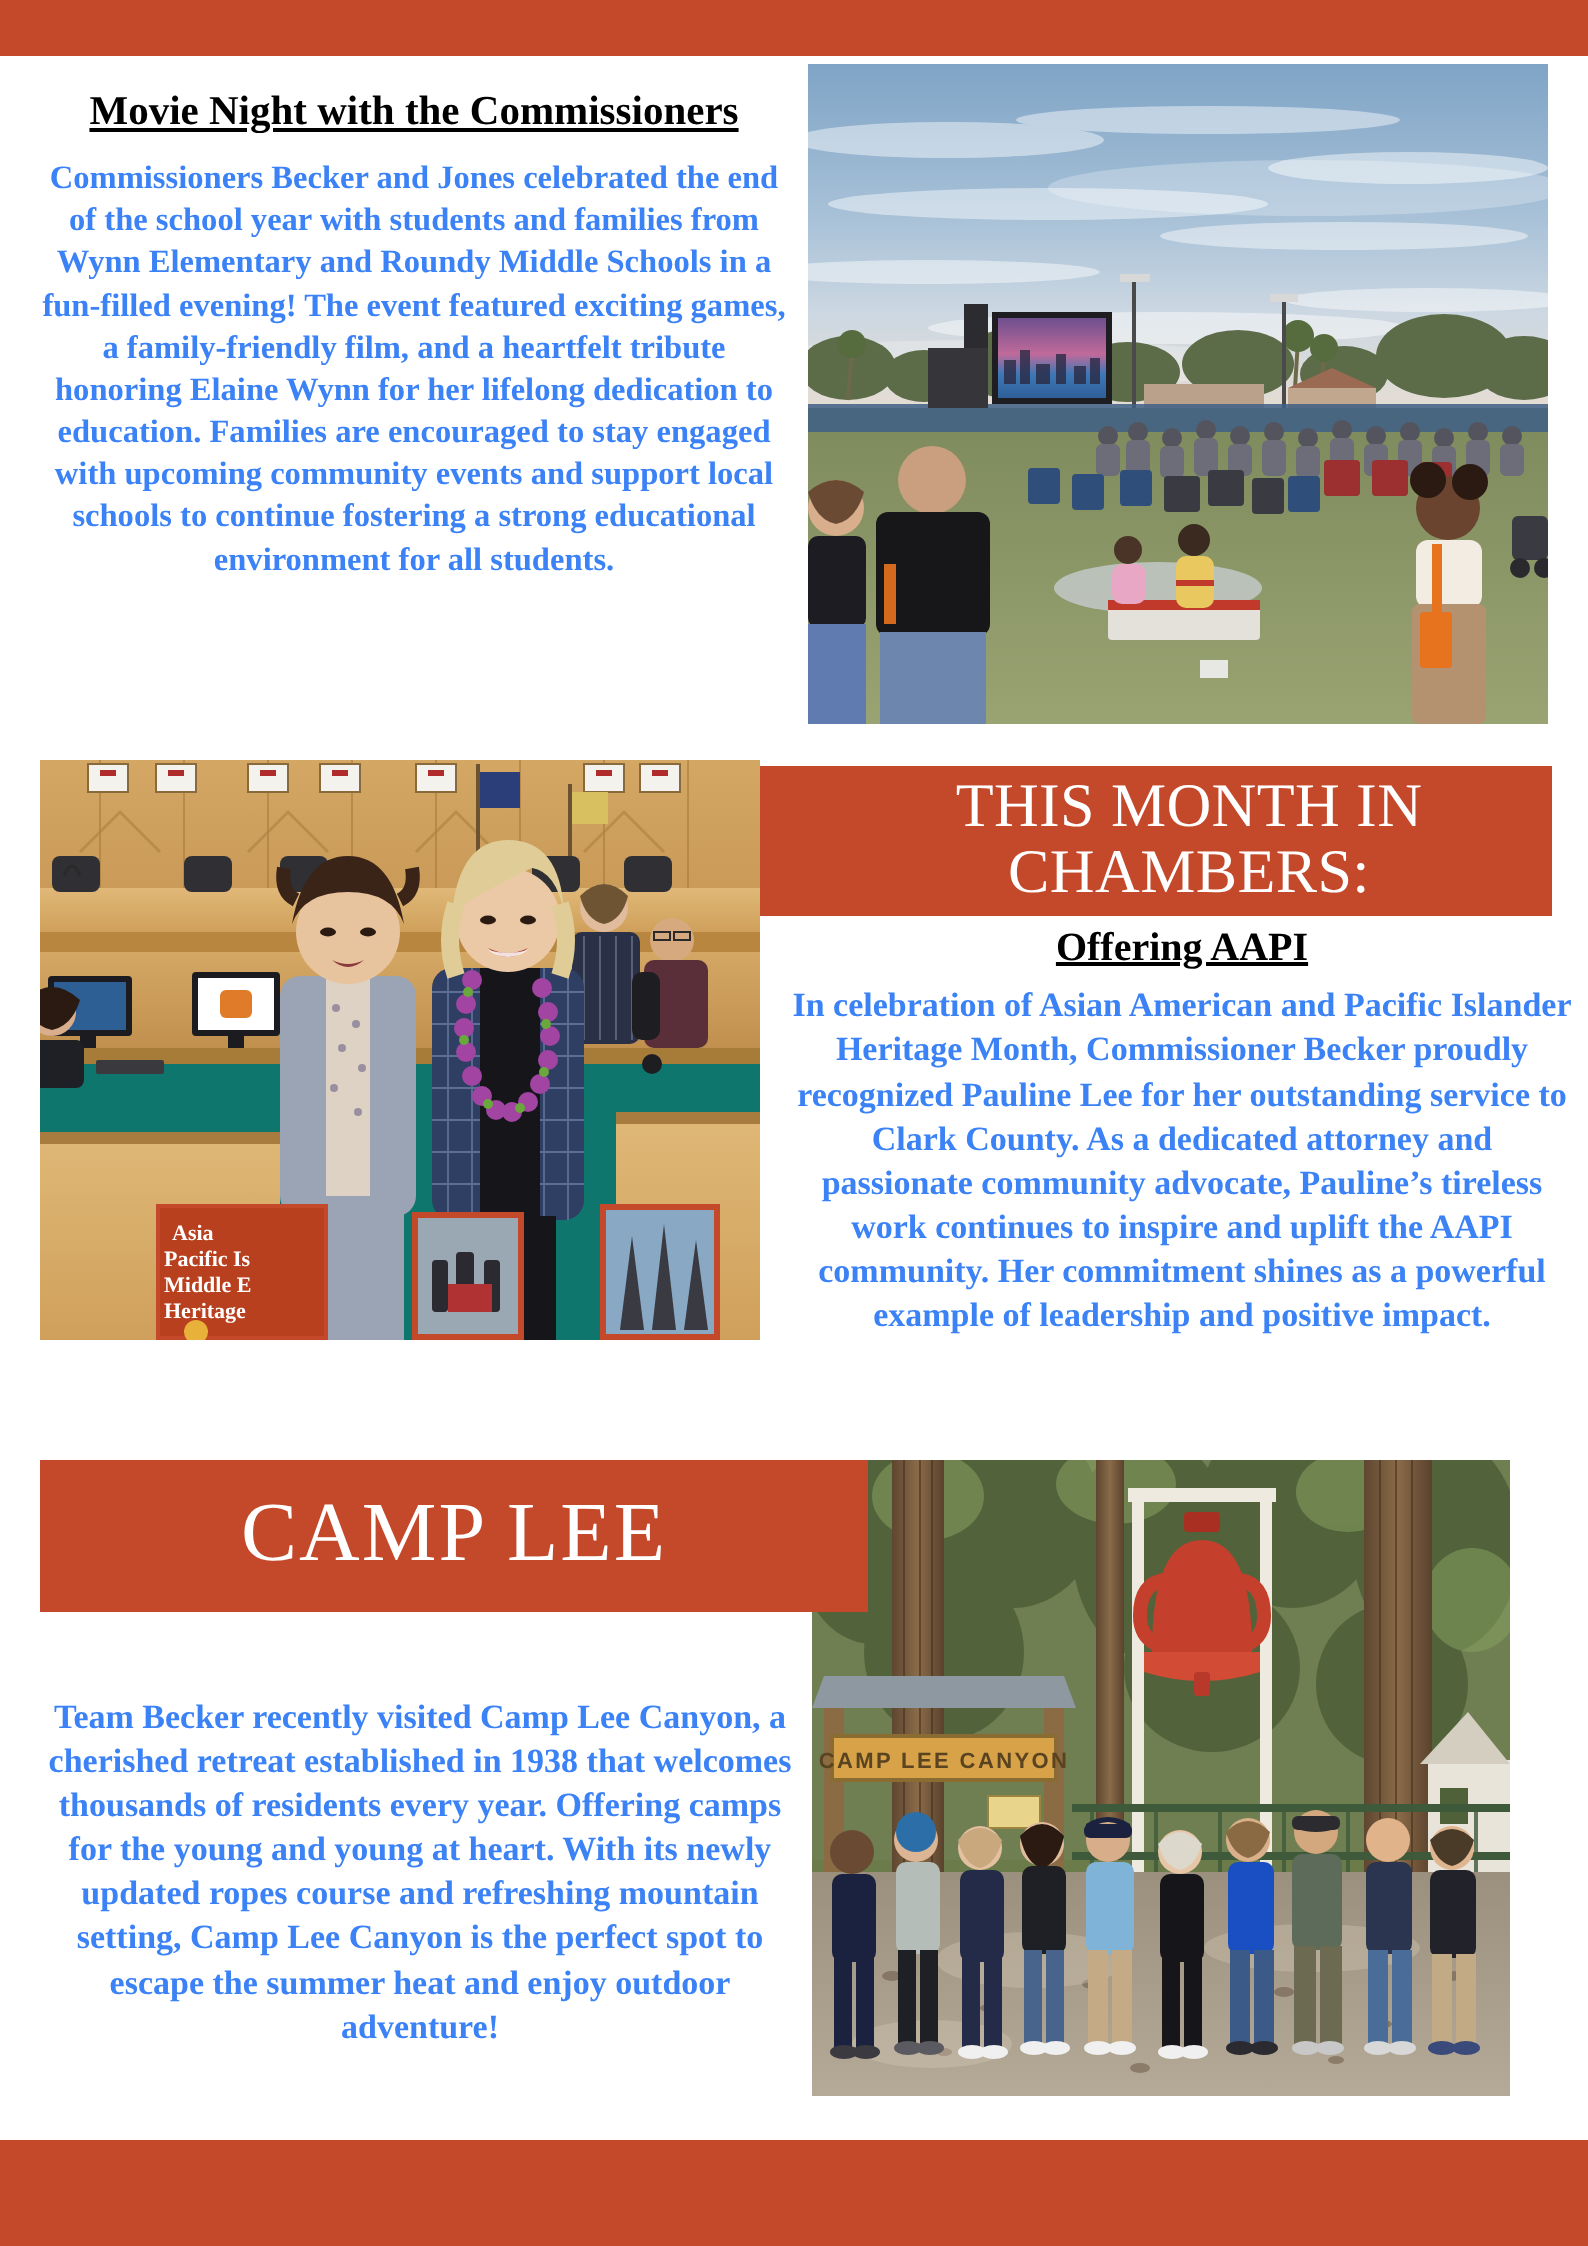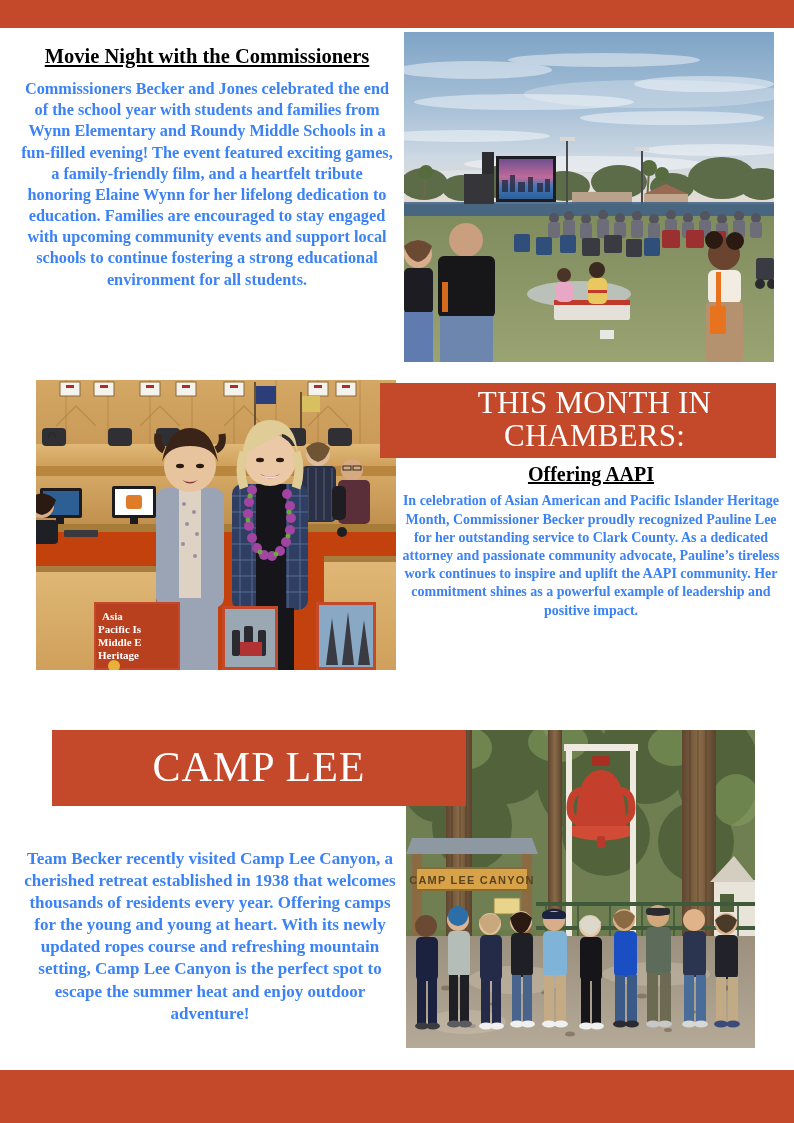--- a/index.html
+++ b/index.html
@@ -61,24 +61,24 @@
     position: absolute;
     left: 404px; top: 32px;
     width: 370px; height: 330px;
     overflow: hidden;
     background: #9db3c8;
   }
 
   
   #chambers-photo {
     position: absolute;
-    left: 36px; top: 380px;
+    left: 20px; top: 380px;
     width: 360px; height: 290px;
     overflow: hidden;
-    background: #c2410c;
+    background: #0f766e;
   }
   #chambers-banner {
     position: absolute;
     left: 380px; top: 383px;
     width: 396px; height: 75px;
     background: #c4482a;
     display: flex;
     align-items: center;
     justify-content: center;
   }
@@ -91,26 +91,26 @@
     letter-spacing: .2px;
     padding-bottom: 2px;
     padding-left: 33px;
   }
   #aapi-text {
     position: absolute;
     left: 396px; top: 462px;
     width: 390px;
   }
   #aapi-title { font-size: 20px; margin-bottom: 6px; }
-  #aapi-body  { font-size: 14px; }
+  #aapi-body  { font-size: 17px; }
 
   
   #camp-banner {
     position: absolute;
-    left: 52px; top: 730px;
+    left: 20px; top: 730px;
     width: 414px; height: 76px;
     background: #c4482a;
     display: flex;
     align-items: center;
     justify-content: center;
     text-align: right;
   }
   #camp-banner-text {
     color: #ffffff;
     font-size: 42px;

